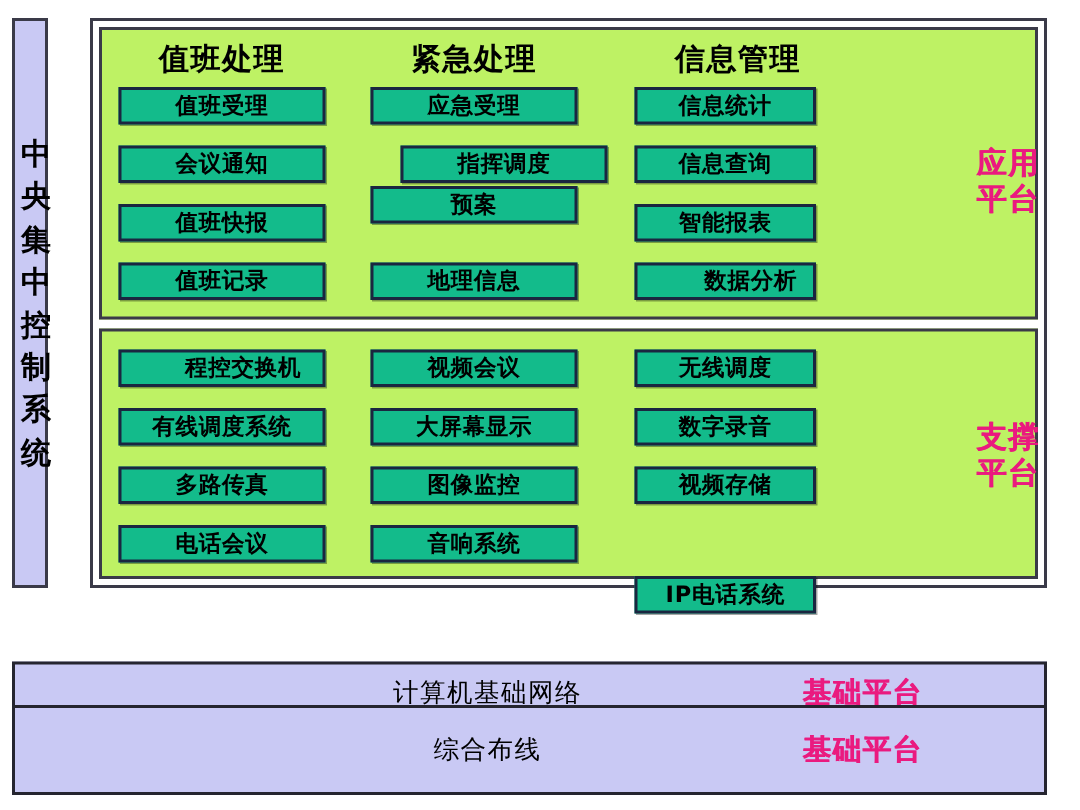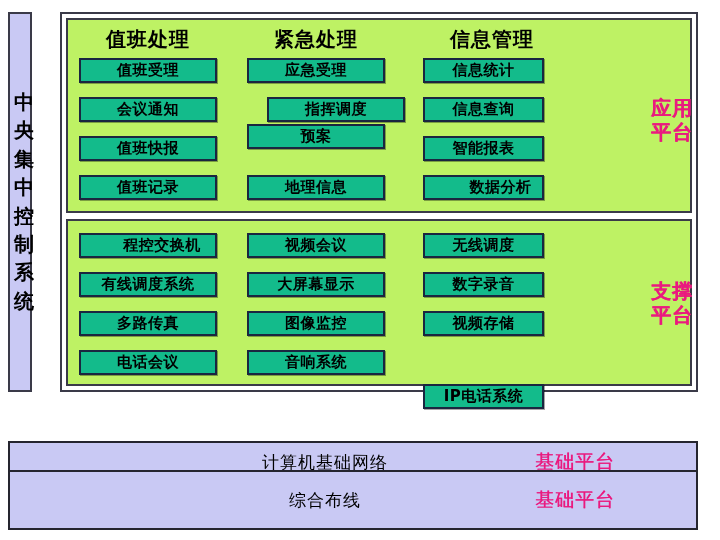--- a/index.html
+++ b/index.html
@@ -139,21 +139,21 @@
     letter-spacing: 1px;
   }
   .bar-tag {
     position: absolute;
     top: 50%;
     transform: translateY(-50%);
     left: 480px;
     width: 170px;
     text-align: center;
     font-size: 19px;
-    font-weight: normal;
+    font-weight: bold;
     color: #ea1a7f;
     letter-spacing: 1px;
     text-shadow: 0.5px 0 0 #ea1a7f;
   }
 </style>
 </head>
 <body>
 
 <div class="panel" id="sidebar">
   <div class="vtext">中央集中控制系统</div>

